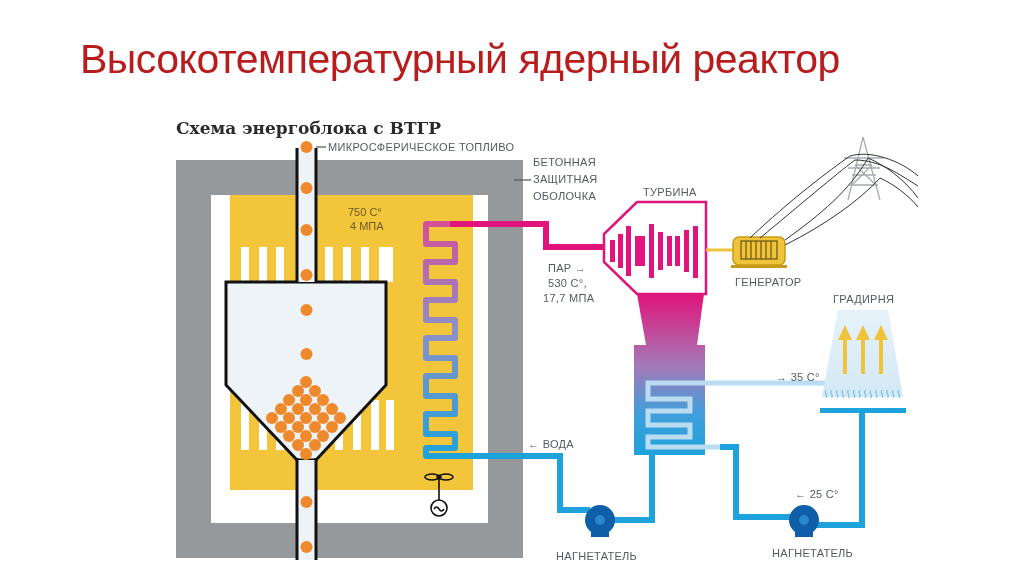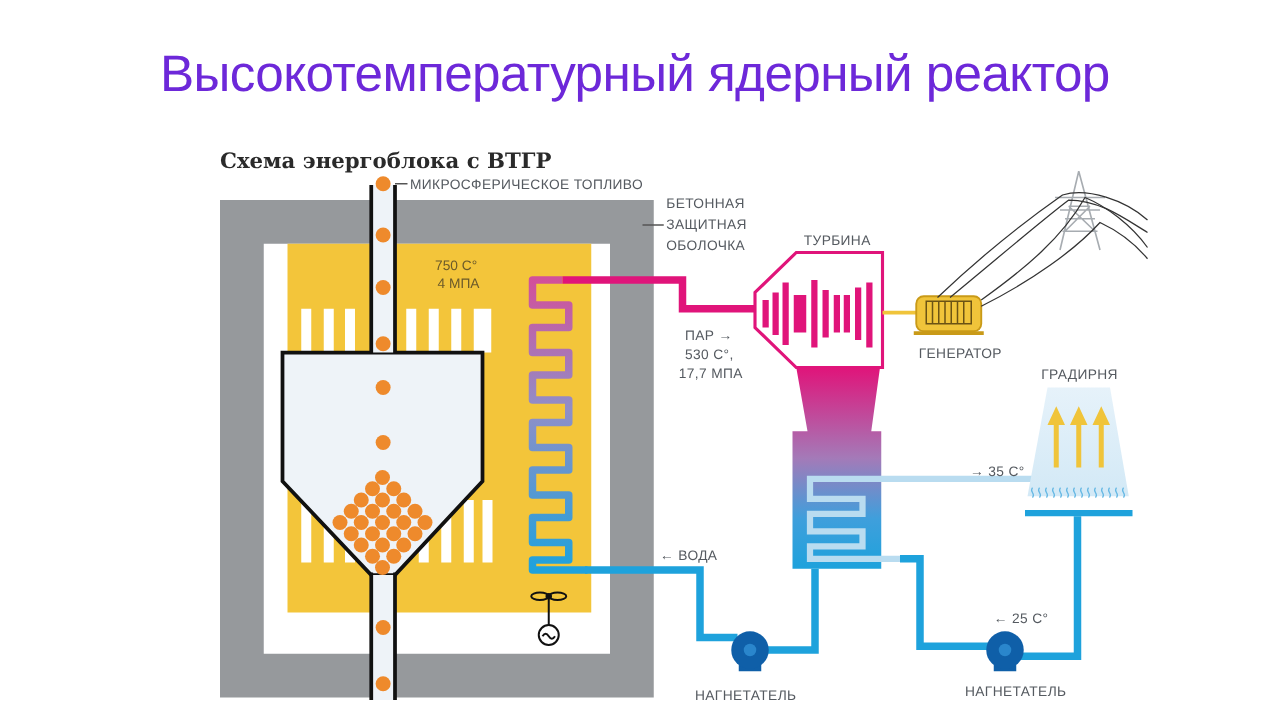--- a/index.html
+++ b/index.html
@@ -1,17 +1,17 @@
 <!DOCTYPE html>
 <html><head>
 <meta charset="utf-8">
 <style>
   html, body { margin: 0; padding: 0; background: #ffffff; }
   body { width: 1024px; height: 574px; position: relative; overflow: hidden; font-family: "Liberation Sans", sans-serif; }
-  .slide-title { position: absolute; left: 80px; top: 36px; font-family: "Liberation Sans", sans-serif; font-size: 41px; color: #6d28d9; letter-spacing: -0.5px; white-space: nowrap; margin-left: 48px; }
+  .slide-title { position: absolute; left: 80px; top: 36px; font-family: "Liberation Sans", sans-serif; font-size: 41px; color: #b91c1c; letter-spacing: -0.5px; white-space: nowrap; }
   svg#diagram { position: absolute; left: 0; top: 0; }
   .lbl { font-family: "Liberation Sans", sans-serif; font-size: 11px; fill: #555a60; letter-spacing: 0.3px; }
   .lbl-core { font-family: "Liberation Sans", sans-serif; font-size: 11px; fill: #6b5a2a; }
   .subtitle { font-family: "DejaVu Serif", serif; font-weight: bold; font-size: 17px; fill: #2a2a2a; }
 </style>
 </head>
 <body>
 
 <div class="slide-title">Высокотемпературный ядерный реактор</div>
 

